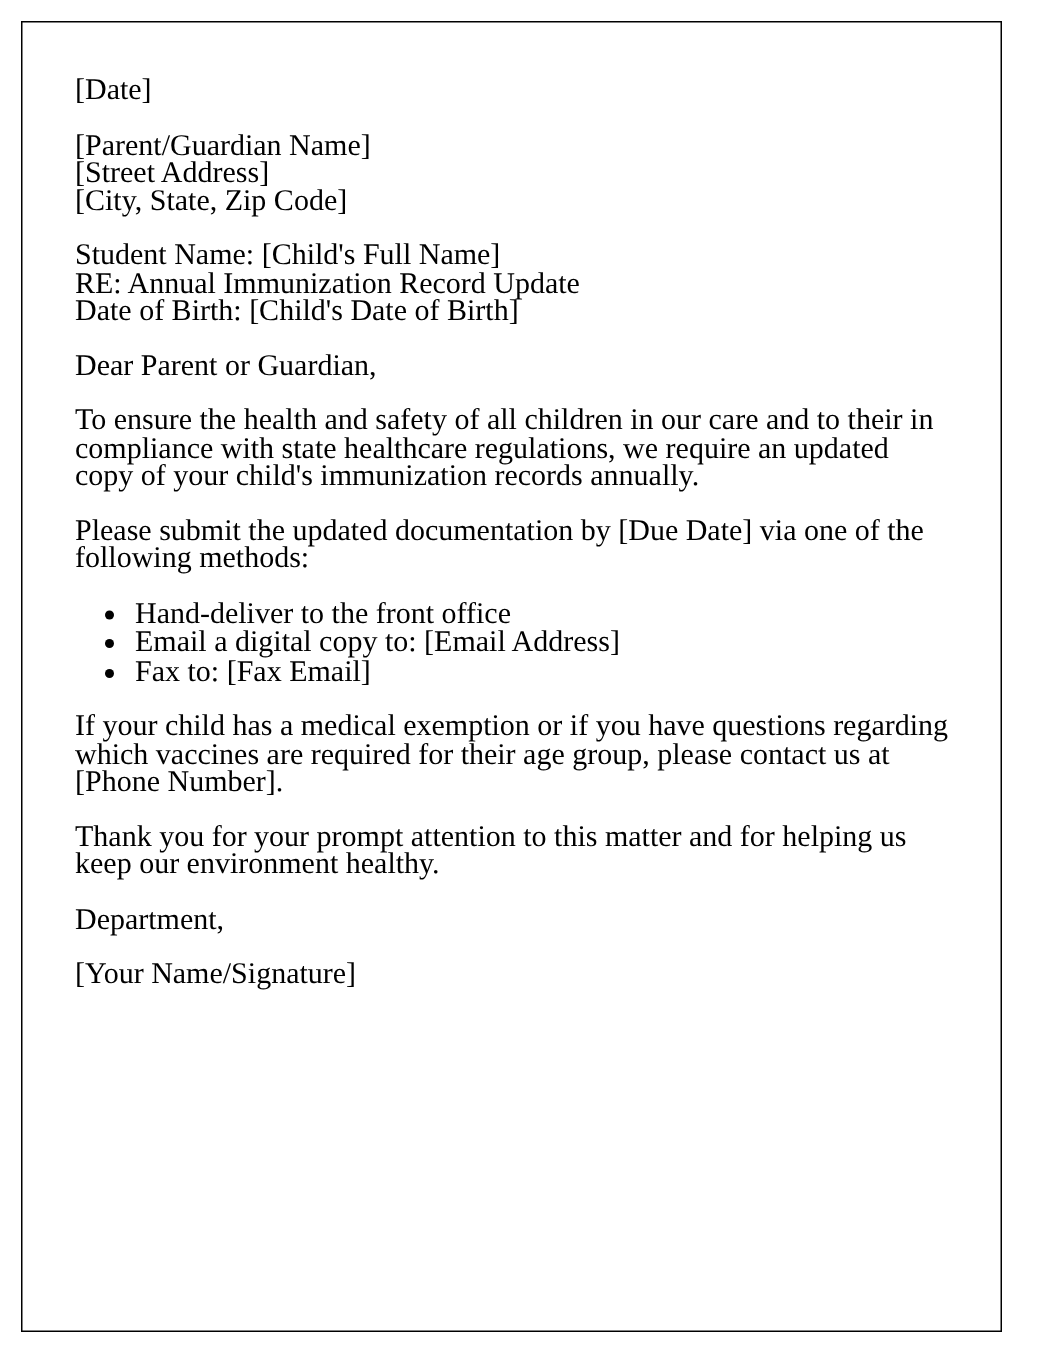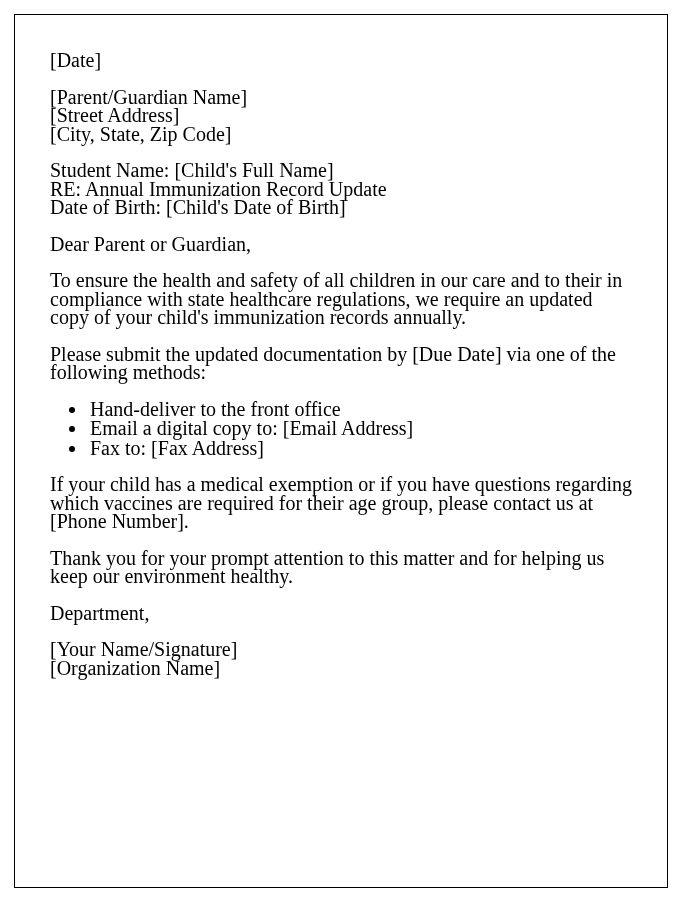--- a/index.html
+++ b/index.html
@@ -78,29 +78,28 @@
       <p class="para">Dear Parent or Guardian,</p>
 
       <p class="para">To ensure the health and safety of all children in our care and to their in compliance with state healthcare regulations, we require an updated copy of your child's immunization records annually.</p>
 
 
       <p class="para">Please submit the updated documentation by [Due Date] via one of the following methods:</p>
 
       <ul class="bullet-list">
         <li>Hand-deliver to the front office</li>
         <li>Email a digital copy to: [Email Address]</li>
-        <li>Fax to: [Fax Address]</li>
+        <li>Fax to: [Fax Email]</li>
       </ul>
 
       <p class="para">If your child has a medical exemption or if you have questions regarding which vaccines are required for their age group, please contact us at [Phone Number].</p>
 
       <p class="para">Thank you for your prompt attention to this matter and for helping us keep our environment healthy.</p>
 
       <p class="para">Department,</p>
 
       <div class="block">
         <span class="line">[Your Name/Signature]</span>
-        <span class="line">[Organization Name]</span>
       </div>
 
     </div>
   </div>
 </div>
 
 </body></html>

